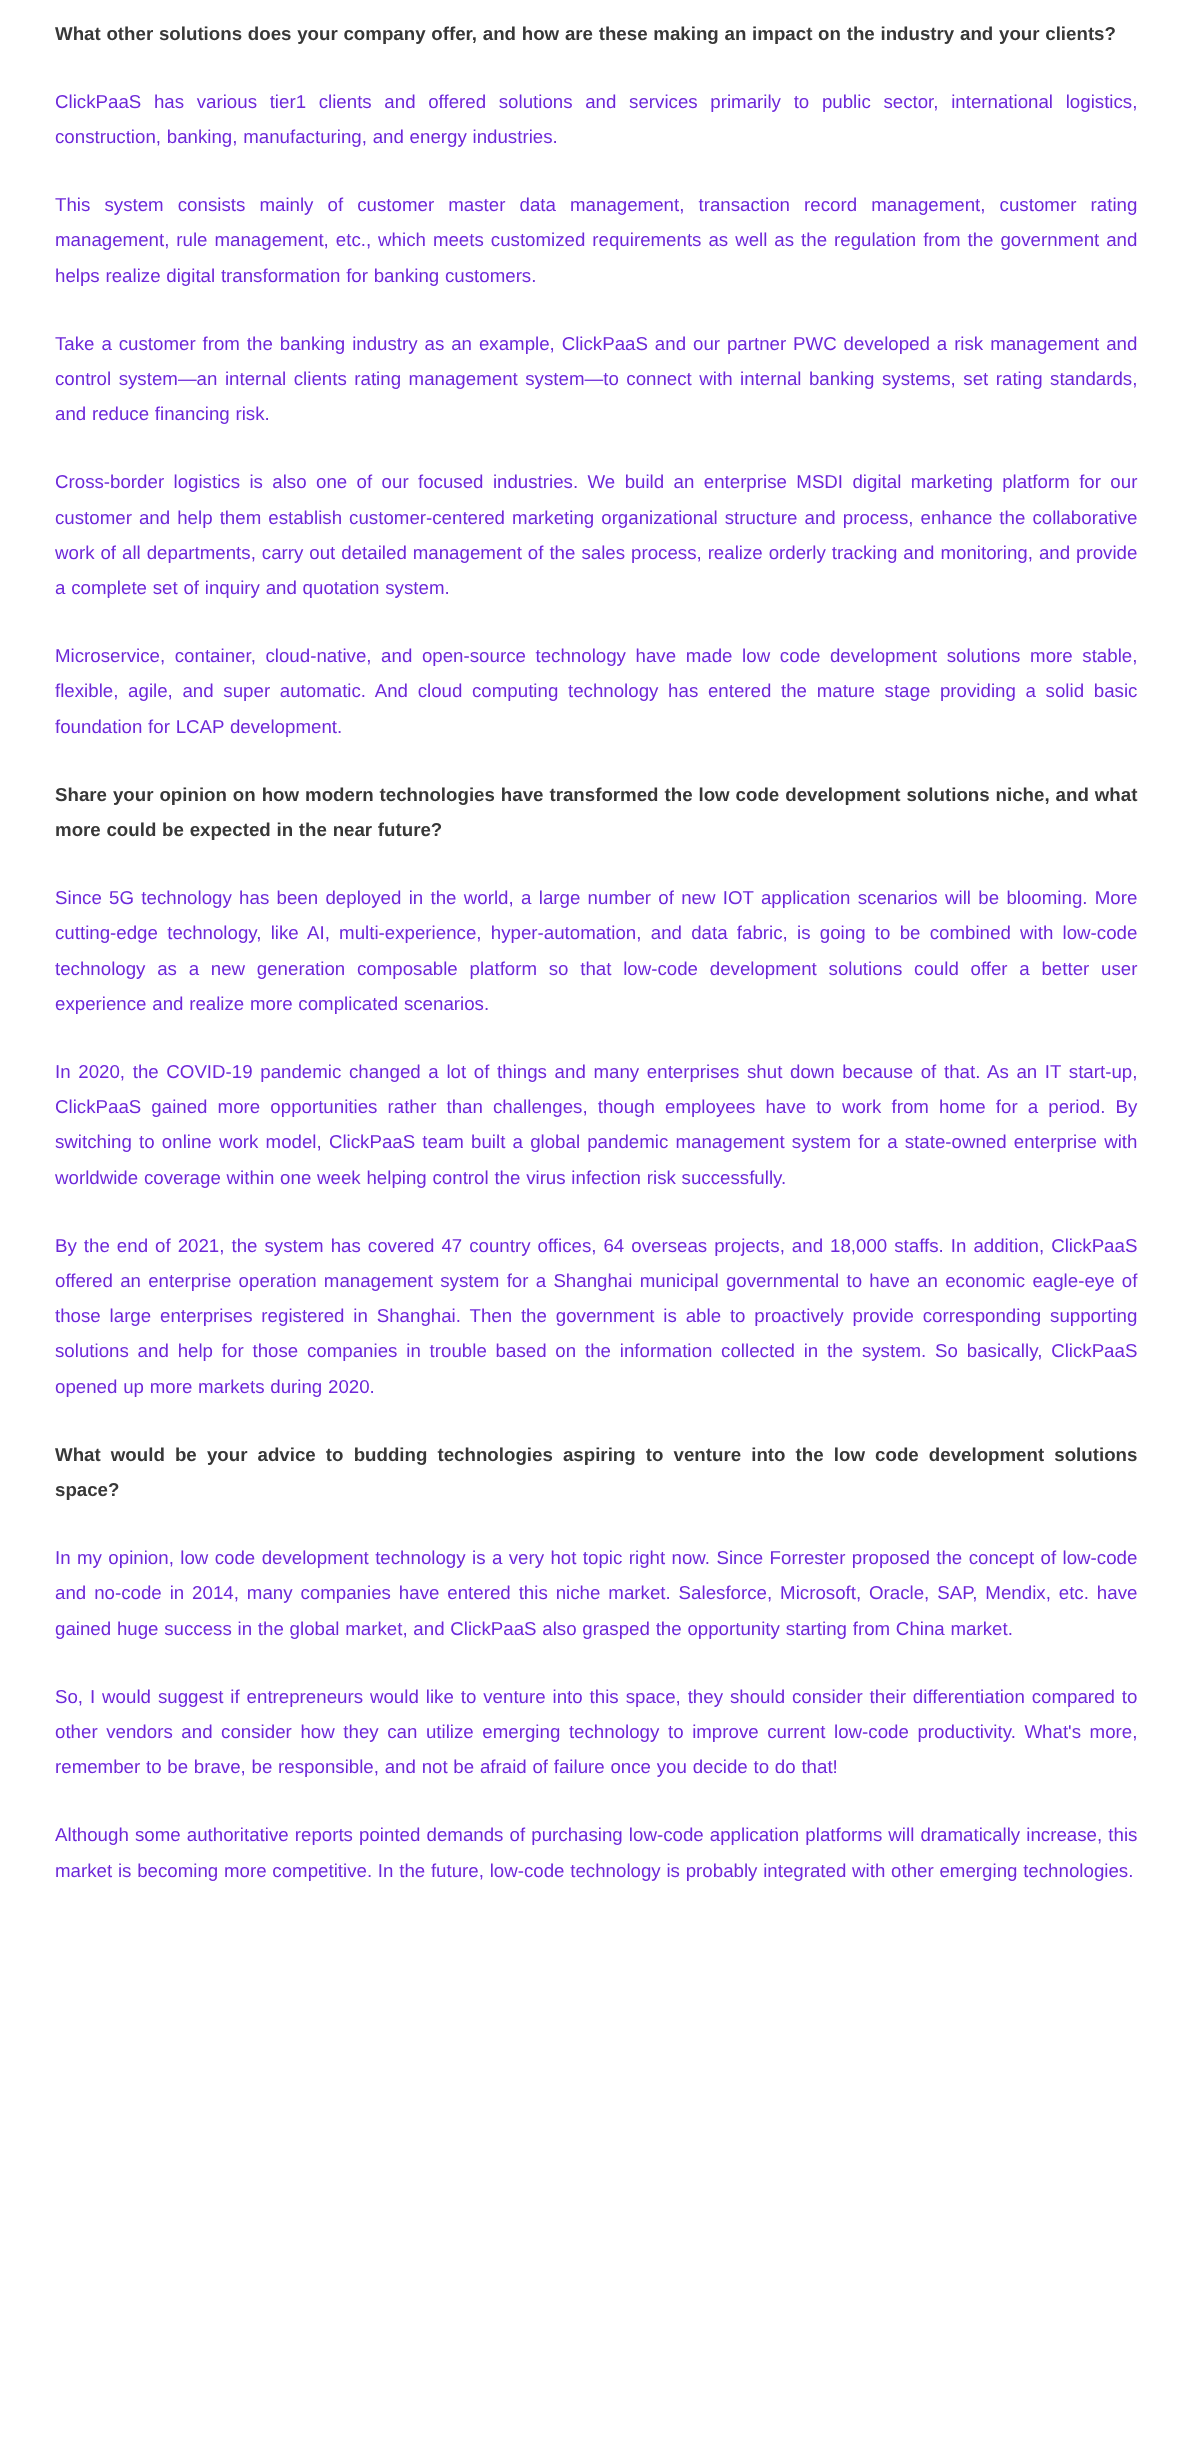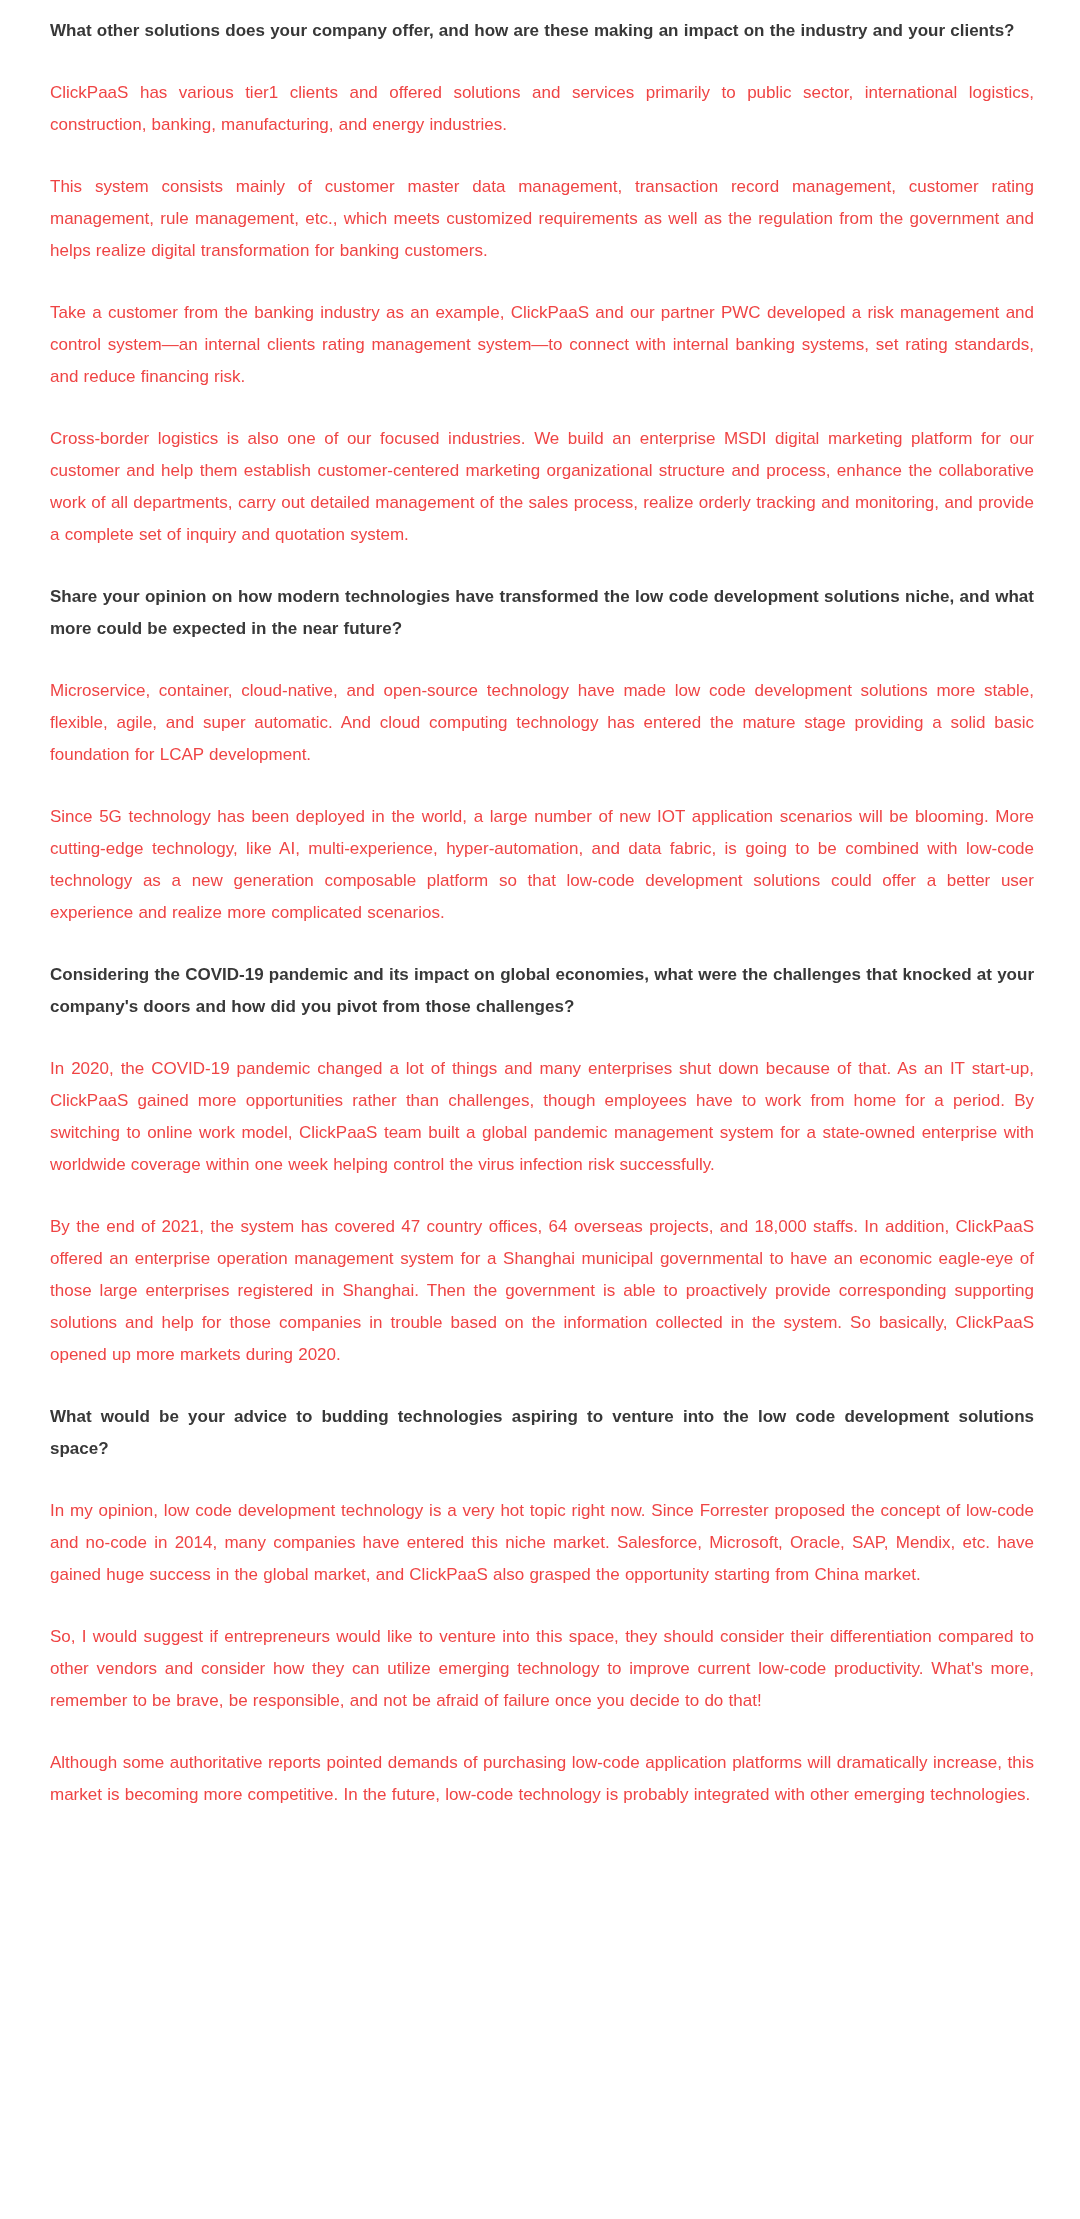--- a/index.html
+++ b/index.html
@@ -17,44 +17,43 @@
     min-height: 2219px;
     padding: 15px 46px 40px 50px;
     box-sizing: border-box;
     background: #ffffff;
   }
   .sec {
     font-size: 17px;
     line-height: 32px;
     text-align: justify;
     text-justify: inter-word;
-    color: #ef4444;
+    color: #6d28d9;
     margin: 30px 0 0 0;
     word-spacing: 0.5px;
   }
   .sec:first-child {
     margin-top: 0;
   }
   .sec.question {
     font-weight: bold;
     color: #383838;
   }
 </style>
 </head>
 <body>
 
 <div class="article">
   <p class="sec question">What other solutions does your company offer, and how are these making an impact on the industry and your clients?</p>
   <p class="sec answer">ClickPaaS has various tier1 clients and offered solutions and services primarily to public sector, international logistics, construction, banking, manufacturing, and energy industries.</p>
   <p class="sec answer">This system consists mainly of customer master data management, transaction record management, customer rating management, rule management, etc., which meets customized requirements as well as the regulation from the government and helps realize digital transformation for banking customers.</p>
   <p class="sec answer">Take a customer from the banking industry as an example, ClickPaaS and our partner PWC developed a risk management and control system—an internal clients rating management system—to connect with internal banking systems, set rating standards, and reduce financing risk.</p>
   <p class="sec answer">Cross-border logistics is also one of our focused industries. We build an enterprise MSDI digital marketing platform for our customer and help them establish customer-centered marketing organizational structure and process, enhance the collaborative work of all departments, carry out detailed management of the sales process, realize orderly tracking and monitoring, and provide a complete set of inquiry and quotation system.</p>
+  <p class="sec answer">Microservice, container, cloud-native, and open-source technology have made low code development solutions more stable, flexible, agile, and super automatic. And cloud computing technology has entered the mature stage providing a solid basic foundation for LCAP development.</p>
   <p class="sec question">Share your opinion on how modern technologies have transformed the low code development solutions niche, and what more could be expected in the near future?</p>
-  <p class="sec answer">Microservice, container, cloud-native, and open-source technology have made low code development solutions more stable, flexible, agile, and super automatic. And cloud computing technology has entered the mature stage providing a solid basic foundation for LCAP development.</p>
   <p class="sec answer">Since 5G technology has been deployed in the world, a large number of new IOT application scenarios will be blooming. More cutting-edge technology, like AI, multi-experience, hyper-automation, and data fabric, is going to be combined with low-code technology as a new generation composable platform so that low-code development solutions could offer a better user experience and realize more complicated scenarios.</p>
-  <p class="sec question">Considering the COVID-19 pandemic and its impact on global economies, what were the challenges that knocked at your company's doors and how did you pivot from those challenges?</p>
   <p class="sec answer">In 2020, the COVID-19 pandemic changed a lot of things and many enterprises shut down because of that. As an IT start-up, ClickPaaS gained more opportunities rather than challenges, though employees have to work from home for a period. By switching to online work model, ClickPaaS team built a global pandemic management system for a state-owned enterprise with worldwide coverage within one week helping control the virus infection risk successfully.</p>
   <p class="sec answer">By the end of 2021, the system has covered 47 country offices, 64 overseas projects, and 18,000 staffs. In addition, ClickPaaS offered an enterprise operation management system for a Shanghai municipal governmental to have an economic eagle-eye of those large enterprises registered in Shanghai. Then the government is able to proactively provide corresponding supporting solutions and help for those companies in trouble based on the information collected in the system. So basically, ClickPaaS opened up more markets during 2020.</p>
   <p class="sec question">What would be your advice to budding technologies aspiring to venture into the low code development solutions space?</p>
   <p class="sec answer">In my opinion, low code development technology is a very hot topic right now. Since Forrester proposed the concept of low-code and no-code in 2014, many companies have entered this niche market. Salesforce, Microsoft, Oracle, SAP, Mendix, etc. have gained huge success in the global market, and ClickPaaS also grasped the opportunity starting from China market.</p>
   <p class="sec answer">So, I would suggest if entrepreneurs would like to venture into this space, they should consider their differentiation compared to other vendors and consider how they can utilize emerging technology to improve current low-code productivity. What's more, remember to be brave, be responsible, and not be afraid of failure once you decide to do that!</p>
   <p class="sec answer">Although some authoritative reports pointed demands of purchasing low-code application platforms will dramatically increase, this market is becoming more competitive. In the future, low-code technology is probably integrated with other emerging technologies.</p>
 </div>
 
 </body></html>

